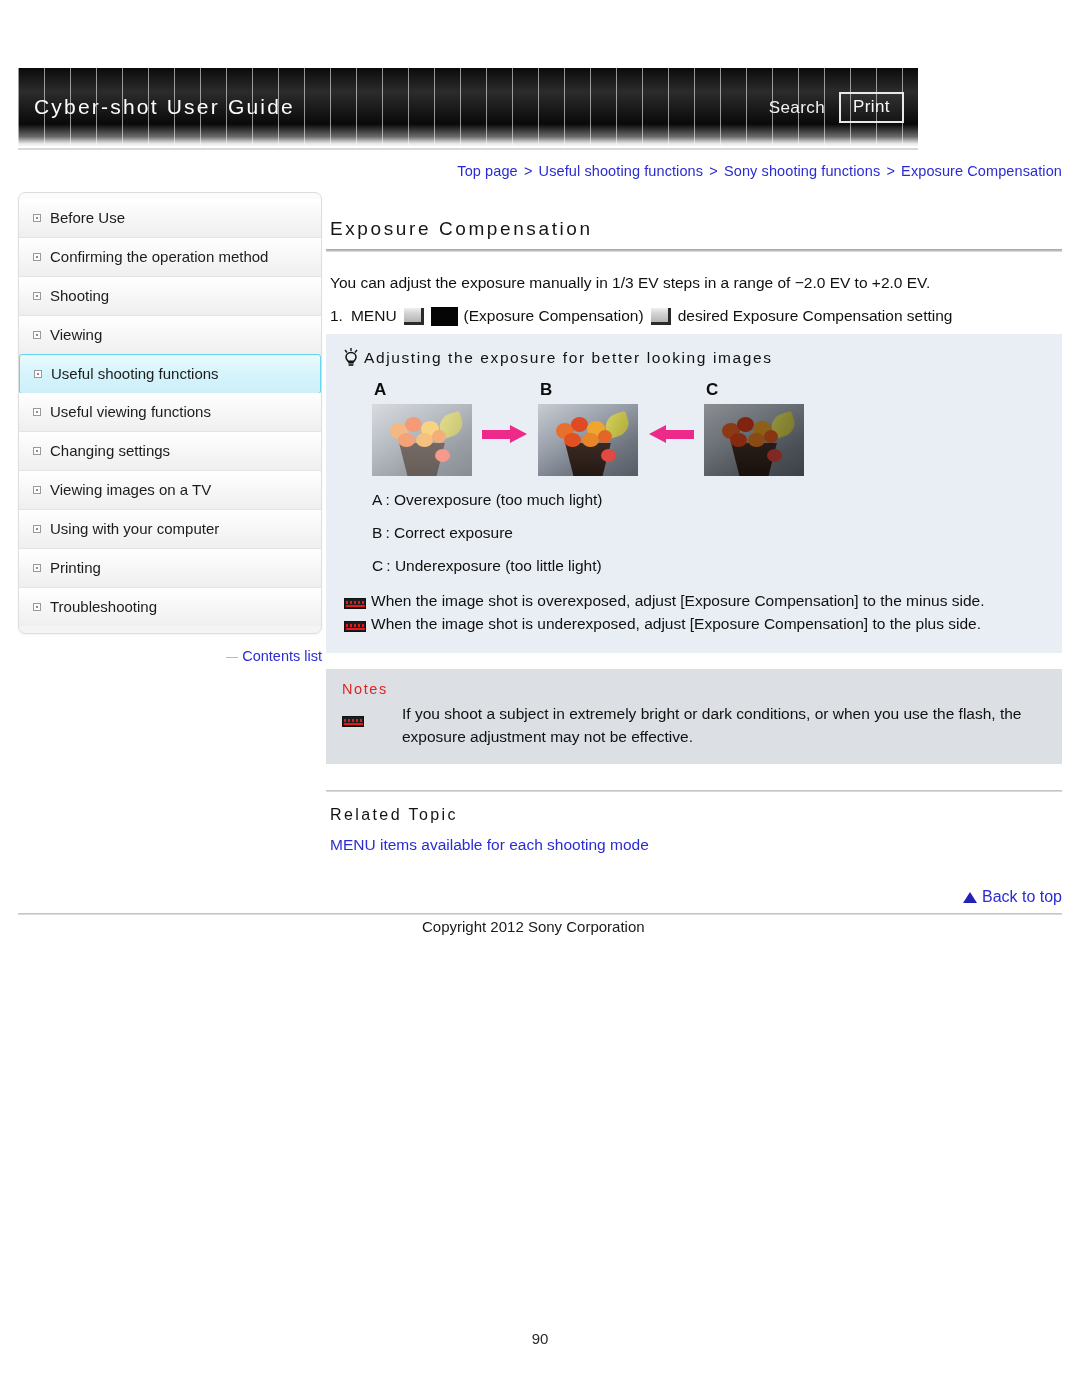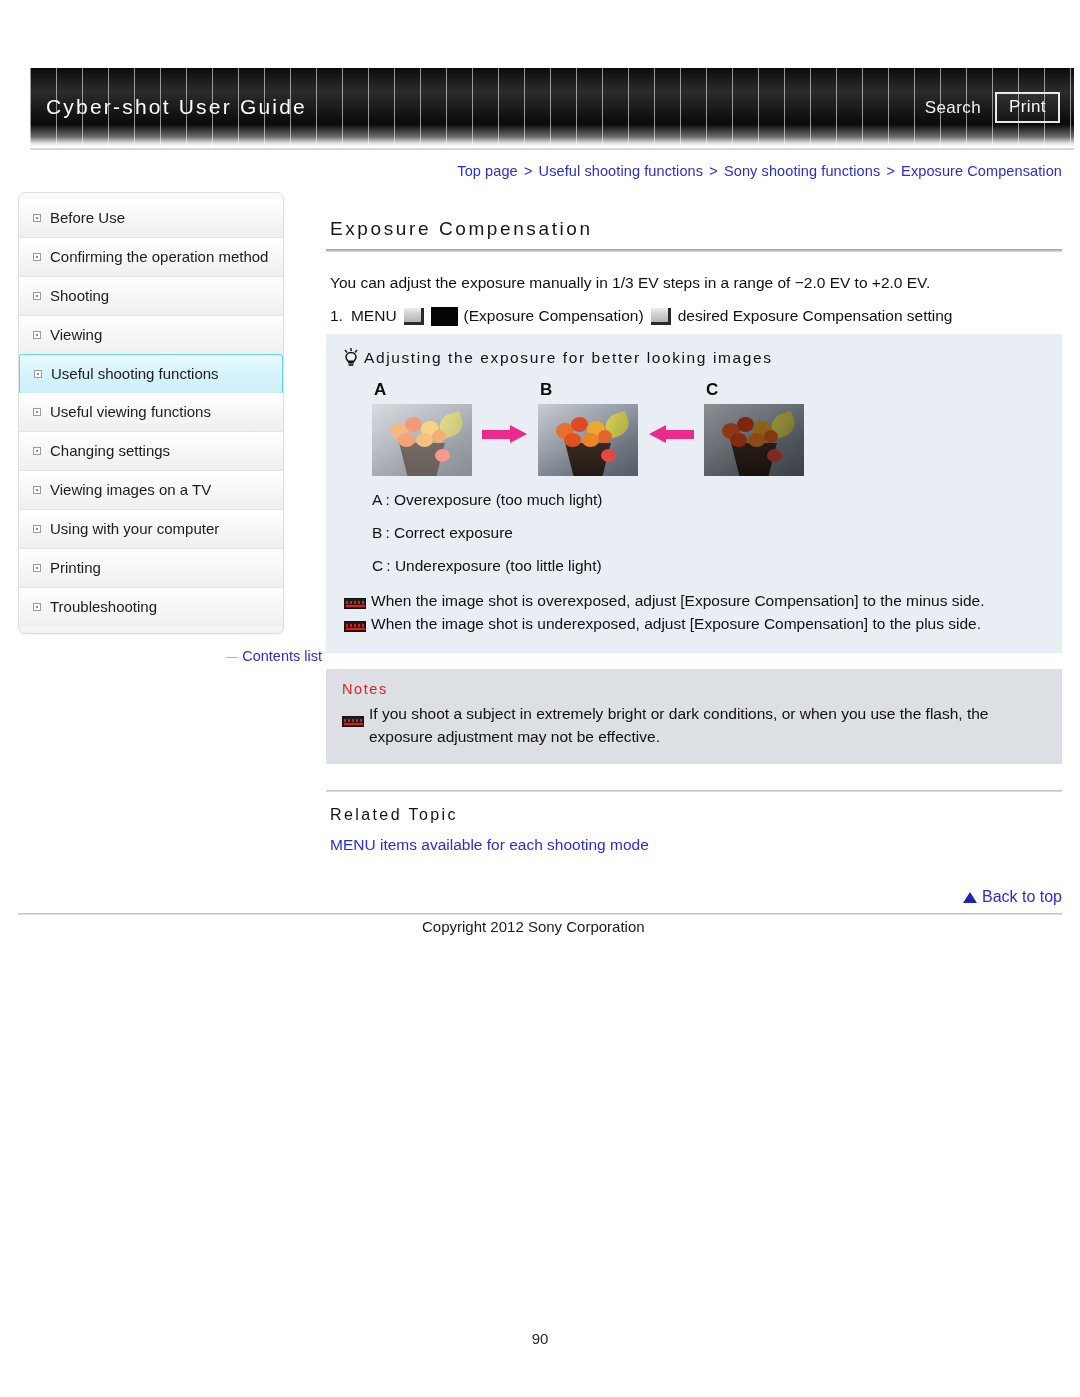--- a/index.html
+++ b/index.html
@@ -11,22 +11,22 @@
     width: 1080px; height: 1397px;
     font-family: "Liberation Sans", sans-serif;
     color: #1a1a1a;
     position: relative;
     overflow: hidden;
   }
 
   
   .header-banner {
     position: absolute;
-    left: 30px; top: 68px;
-    width: 1044px; height: 78px;
+    left: 18px; top: 68px;
+    width: 900px; height: 78px;
     background:
       repeating-linear-gradient(to right,
         rgba(255,255,255,0.55) 0px,
         rgba(255,255,255,0.55) 1px,
         rgba(255,255,255,0) 1px,
         rgba(255,255,255,0) 26px),
       linear-gradient(to bottom,
         #0a0a0a 0%,
         #131313 8%,
         #2c2c2c 30%,
@@ -83,21 +83,21 @@
     color: #2b2bd4;
     letter-spacing: 0.1px;
   }
   .breadcrumb .crumb { color: #2b2bd4; }
   .breadcrumb .sep { color: #2b2bd4; padding: 0 2px; }
 
   
   .sidebar {
     position: absolute;
     left: 18px; top: 192px;
-    width: 266px;
+    width: 304px;
     background: linear-gradient(to bottom, #fbfbfb 0%, #f4f4f4 100%);
     border: 1px solid #dedede;
     border-radius: 7px;
     padding: 6px 0 7px 0;
     box-shadow: 0 1px 2px rgba(0,0,0,0.05);
   }
   .nav-item {
     position: relative;
     display: flex;
     align-items: flex-start;
@@ -348,20 +348,21 @@
     color: #e12222;
     letter-spacing: 1.6px;
     margin-bottom: 5px;
   }
   .notes-body {
     display: flex;
     align-items: flex-start;
     font-size: 15.5px;
     line-height: 23px;
     color: #111;
+    gap: 33px;
   }
   .notes-body .broken-img { margin-top: 14px; }
 
   
   .related-rule {
     height: 2px;
     background: linear-gradient(to bottom, #bcbcbc, #e2e2e2);
     margin: 26px 0 14px 0;
   }
   .related-heading {

